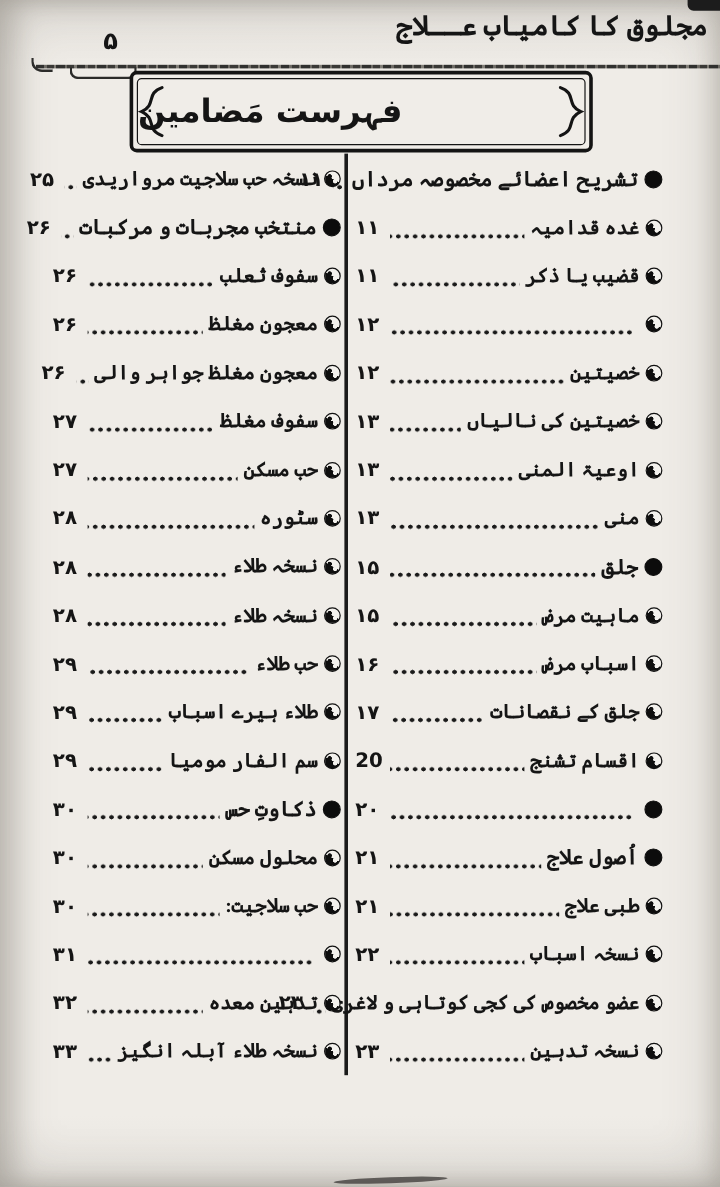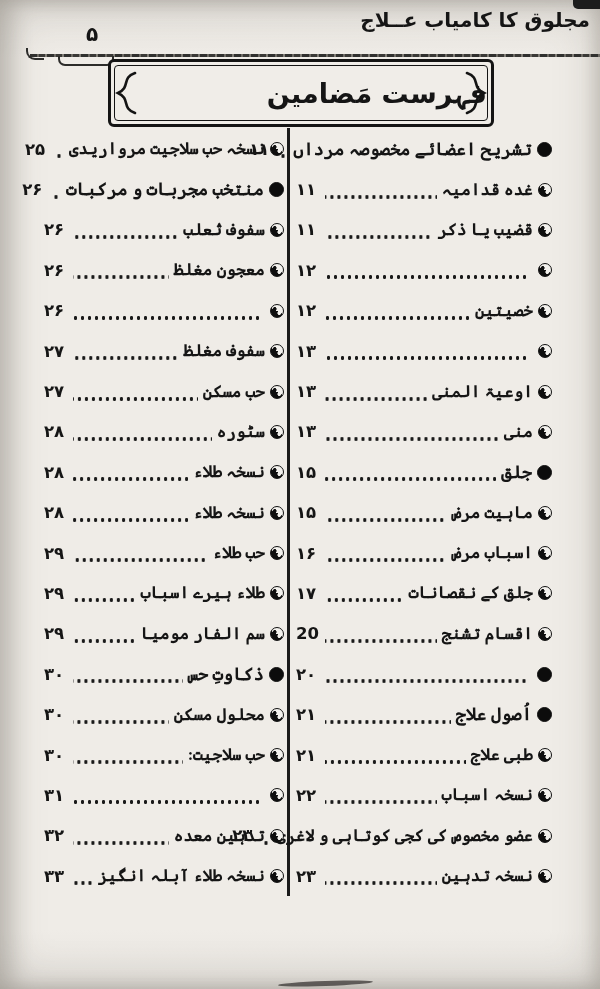--- a/index.html
+++ b/index.html
@@ -2,30 +2,30 @@
 <html lang="ur" dir="rtl"><head>
 <meta charset="utf-8">
 <style>
   html,body{margin:0;padding:0;background:#777;}
   .page{position:relative;width:600px;height:989px;margin:0 auto;overflow:hidden;
     background:#edeae5;
     background-image:linear-gradient(180deg,#e7e4df 0%,#efece7 6%,#efece7 94%,#e6e3de 100%);
     box-shadow:inset 0 0 46px rgba(92,86,74,.28), inset 14px 0 20px rgba(92,86,74,.20), inset -7px 0 14px rgba(92,86,74,.14);
     font-family:"DejaVu Sans",sans-serif;color:#151515;direction:rtl;}
   
-  .running-title{position:absolute;top:8px;right:10px;font-size:20px;font-weight:bold;letter-spacing:.5px;white-space:nowrap;}
+  .running-title{position:absolute;top:8px;right:10px;font-size:23px;font-weight:bold;letter-spacing:.5px;white-space:nowrap;font-family:Liberation Serif, serif;}
   .folio{position:absolute;top:22px;left:86px;font-size:20px;font-weight:bold;}
   .header-rule{position:absolute;top:54px;left:30px;right:0;height:3px;
     background:repeating-linear-gradient(90deg,#30302e 0 7px,#6d6a64 7px 9px,#3a3936 9px 15px,#807d76 15px 17px);}
   .rule-loop{position:absolute;top:48px;left:26px;width:16px;height:10px;border:2px solid #2c2c2a;border-top:none;border-right:none;border-radius:0 0 0 9px;}
   .rule-dip{position:absolute;top:56px;left:58px;width:52px;height:8px;border:2px solid #2c2c2a;border-top:none;border-radius:0 0 7px 7px;}
   
   .toc-box{position:absolute;top:59px;left:108px;width:380px;height:62px;border:3px solid #141414;border-radius:6px;background:#f0ede8;
     box-shadow:0 0 0 1px #f0ede8 inset;}
-  .toc-box-inner{position:absolute;inset:3px;border:1.5px solid #141414;border-radius:4px;display:flex;align-items:center;justify-content:flex-start;}
+  .toc-box-inner{position:absolute;inset:3px;border:1.5px solid #141414;border-radius:4px;display:flex;align-items:center;justify-content:flex-end;}
   .toc-title{font-size:27px;font-weight:bold;letter-spacing:1px;}
   .box-orn{position:absolute;top:50%;width:22px;height:46px;transform:translateY(-50%);}
   .box-orn svg{width:100%;height:100%;}
   .box-orn.left{left:4px;}
   .box-orn.right{right:4px;transform:translateY(-50%) scaleX(-1);}
   
   .divider{position:absolute;left:287px;top:128px;width:2.5px;height:768px;background:#1a1a1a;}
   .col{position:absolute;top:129px;}
   .col-right{left:296px;width:256px;}
   .col-left{left:14px;width:270px;}
@@ -101,20 +101,21 @@
         <span class="pg">۱۲</span>
       </div>
     <div class="row item">
         <span class="bullet"></span>
         <span class="t">خصیتین</span>
         <span class="leader"></span>
         <span class="pg">۱۲</span>
       </div>
     <div class="row item">
         <span class="bullet"></span>
+        <span class="t">خصیتین کی نالیاں</span>
         <span class="leader"></span>
         <span class="pg">۱۳</span>
       </div>
     <div class="row item">
         <span class="bullet"></span>
         <span class="t">اوعیۃ المنی</span>
         <span class="leader"></span>
         <span class="pg">۱۳</span>
       </div>
     <div class="row item">
@@ -210,20 +211,21 @@
         <span class="pg">۲۶</span>
       </div>
     <div class="row item">
         <span class="bullet"></span>
         <span class="t">معجون مغلظ</span>
         <span class="leader"></span>
         <span class="pg">۲۶</span>
       </div>
     <div class="row item">
         <span class="bullet"></span>
+        <span class="t">معجون مغلظ جواہر والی</span>
         <span class="leader"></span>
         <span class="pg">۲۶</span>
       </div>
     <div class="row item">
         <span class="bullet"></span>
         <span class="t">سفوف مغلظ</span>
         <span class="leader"></span>
         <span class="pg">۲۷</span>
       </div>
     <div class="row item">

